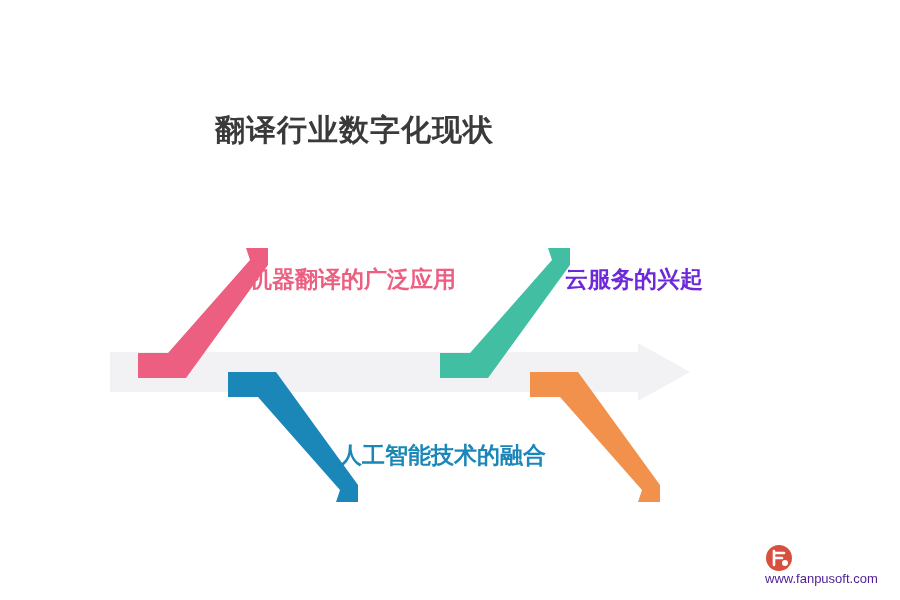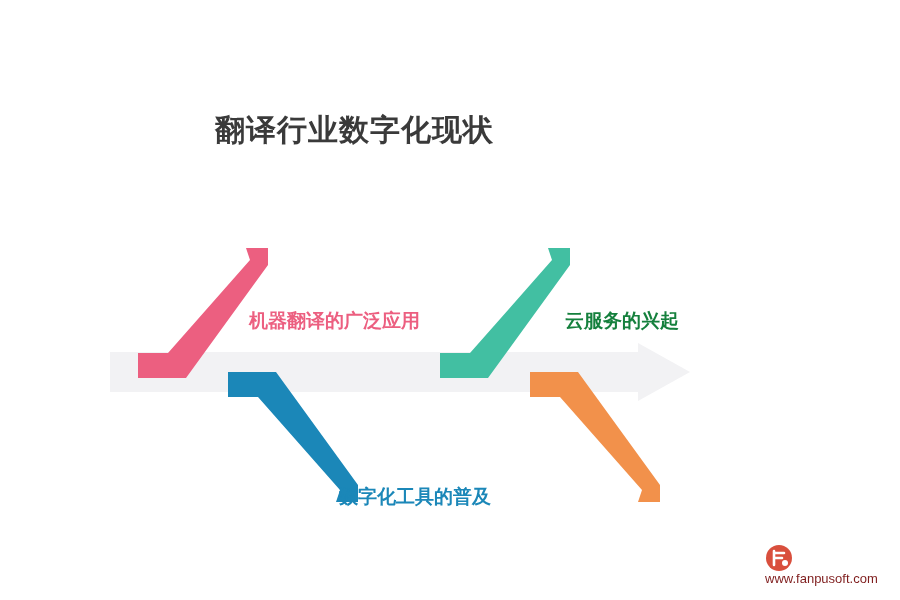--- a/index.html
+++ b/index.html
@@ -83,27 +83,26 @@
   .arrow-4 { left: 530px; top: 372px; }
 
   .arrow-1 .glyph { left: 57px; top: 24px; }
   .arrow-2 .glyph { left: 57px; top: 24px; }
   .arrow-3 .glyph { left: 59px; top: 80px; }
   .arrow-4 .glyph { left: 59px; top: 80px; }
 
   
   .label {
     position: absolute;
-    font-size: 19px;
+    font-size: 23px;
     font-weight: bold;
     white-space: nowrap;
-    margin-top: 44px;
   }
   .label-1 { left: 249px; top: 264px; color: #ec5f80; }
-  .label-2 { left: 565px; top: 264px; color: #15803d; }
+  .label-2 { left: 565px; top: 264px; color: #6d28d9; }
   .label-3 { left: 339px; top: 440px; color: #1b87b8; }
   .label-4 { left: 651px; top: 440px; color: #f2914b; }
 
   
   .logo {
     position: absolute;
     left: 765px;
     top: 538px;
     width: 120px;
     height: 52px;
@@ -122,21 +121,21 @@
     font-size: 21px;
     font-weight: bold;
     color: #d94f3d;
     white-space: nowrap;
   }
   .logo-url {
     position: absolute;
     left: 0px;
     top: 33px;
     font-size: 13px;
-    color: #7f1d1d;
+    color: #4c1d95;
     white-space: nowrap;
   }
 </style>
 </head>
 <body>
 
 <div class="slide">
 
   <div class="page-title">翻译行业数字化现状</div>
 
@@ -162,21 +161,21 @@
     <span class="glyph">⛁</span>
   </div>
   <div class="label label-2">云服务的兴起</div>
 
   <div class="arrow arrow-3">
     <svg width="130" height="130" viewBox="0 0 130 130">
       <polygon points="0,0 48,0 130,113 130,130 108,130 112,118 30,25 0,25" fill="#1b87b8"></polygon>
     </svg>
     <span class="glyph">⚙</span>
   </div>
-  <div class="label label-3">数字化工具的普及</div>
+  <div class="label label-3">人工智能技术的融合</div>
 
   <div class="arrow arrow-4">
     <svg width="130" height="130" viewBox="0 0 130 130">
       <polygon points="0,0 48,0 130,113 130,130 108,130 112,118 30,25 0,25" fill="#f2914b"></polygon>
     </svg>
     <span class="glyph">✂</span>
   </div>
 
   <div class="logo">
     <svg class="logo-mark" viewBox="0 0 28 28">

